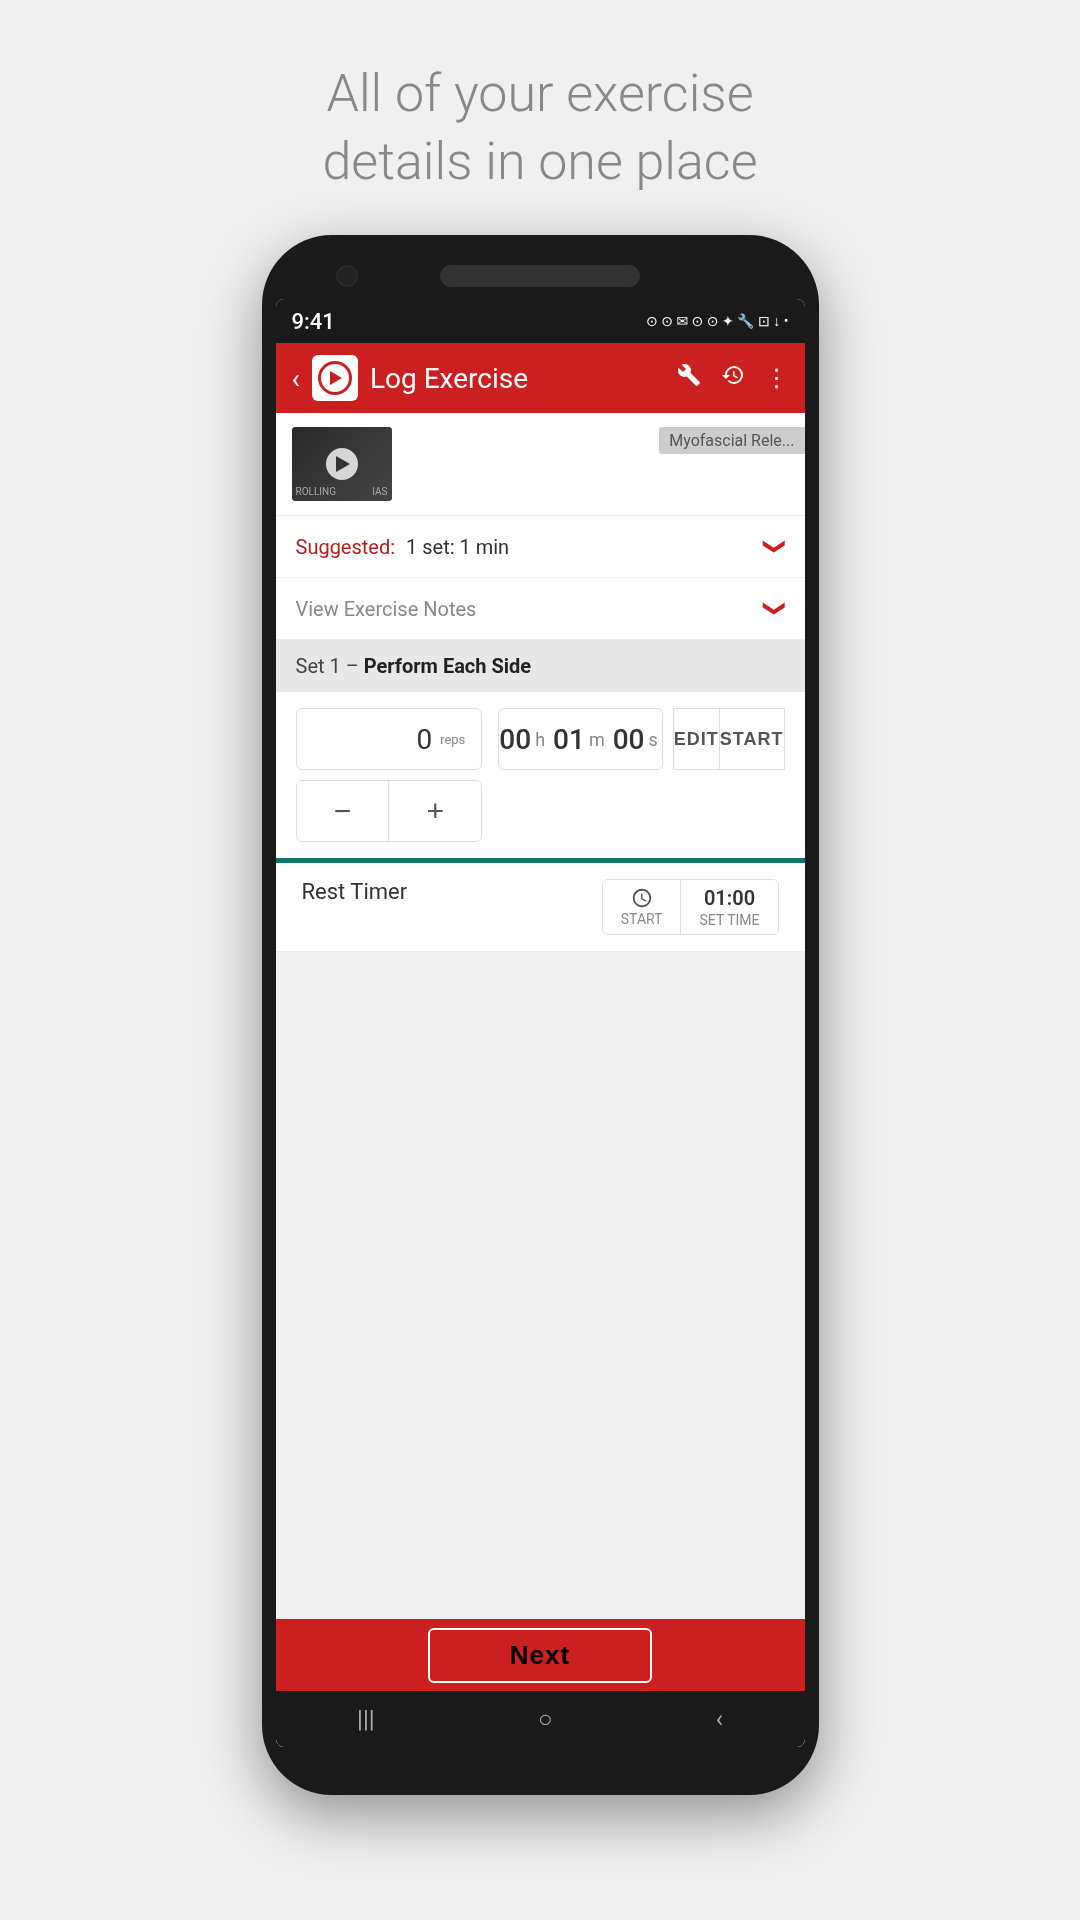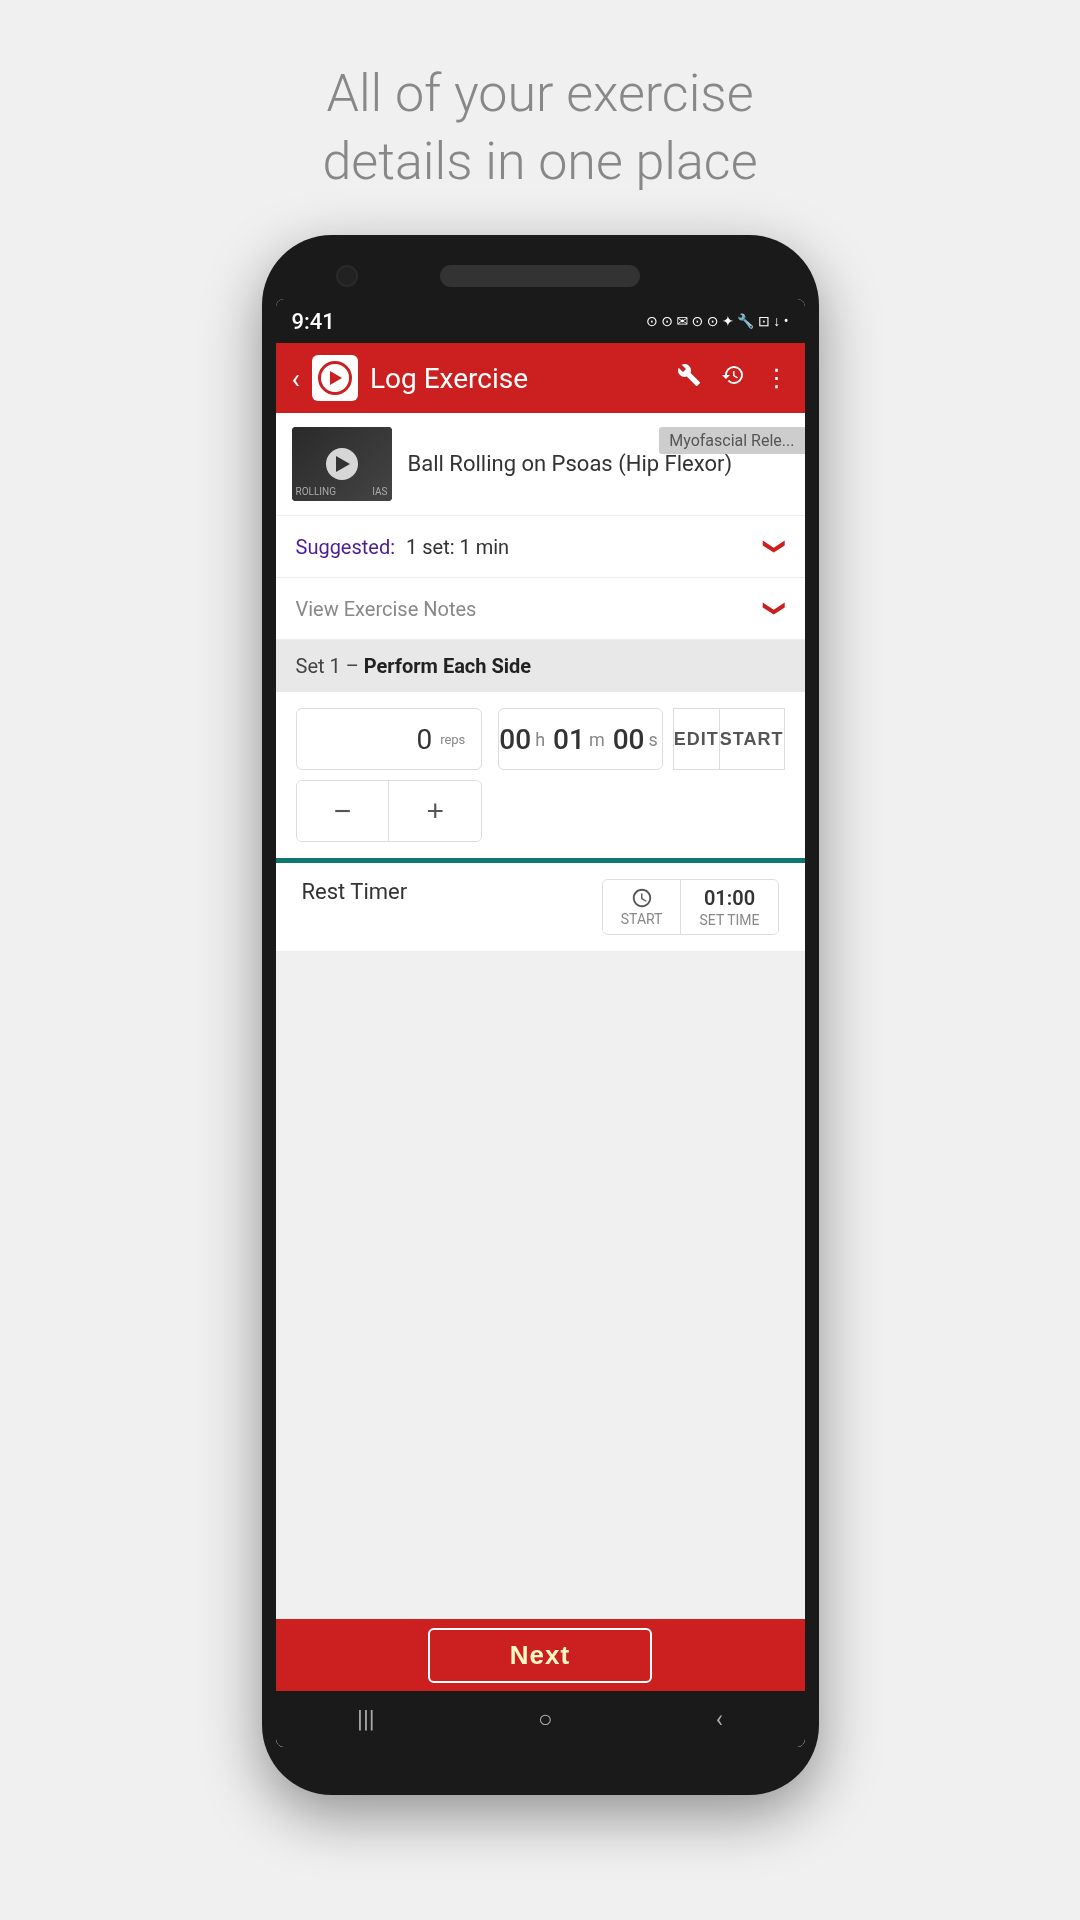--- a/index.html
+++ b/index.html
@@ -216,21 +216,21 @@
       align-items: center;
       padding: 18px 20px;
       border-bottom: 1px solid #eee;
     }
     .row-item-text {
       flex: 1;
       color: #888;
       font-size: 20px;
     }
     .row-item-text span {
-      color: #4c1d95;
+      color: #b91c1c;
     }
     .chevron-down {
       color: #cc1f1f;
       font-size: 22px;
       margin-left: 10px;
     }
 
     
     .set-header {
       background: #e8e8e8;
@@ -430,21 +430,21 @@
       background: #cc1f1f;
       height: 72px;
       display: flex;
       align-items: center;
       justify-content: center;
       flex-shrink: 0;
     }
     .next-btn {
       background: transparent;
       border: 2px solid #fff;
-      color: #fef9c3;
+      color: #000000;
       font-size: 26px;
       font-weight: 600;
       padding: 10px 80px;
       border-radius: 6px;
       cursor: pointer;
       letter-spacing: 1px;
     }
 
     
     .bottom-nav {
@@ -523,21 +523,20 @@
 
     <div class="content-area">
 
       <div class="exercise-card">
         <div class="exercise-thumbnail">
           <div class="thumbnail-overlay"></div>
           <div style="position:absolute;left:4px;bottom:4px;color:#aaa;font-size:10px;z-index:1;">ROLLING</div>
           <div style="position:absolute;right:4px;bottom:4px;color:#aaa;font-size:10px;z-index:1;">IAS</div>
           <div class="thumbnail-play"></div>
         </div>
-        <span class="exercise-name">Ball Rolling on Psoas (Hip Flexor)</span>
         <div class="exercise-category-badge">Myofascial Rele...</div>
       </div>
 
       <div class="row-item">
         <span class="row-item-text">
           <span>Suggested:</span>
           <span style="color:#333; margin-left:6px;">1 set: 1 min</span>
         </span>
         <span class="chevron-down" style="transform: rotate(90deg); display: inline-block;">❯</span>
       </div>

